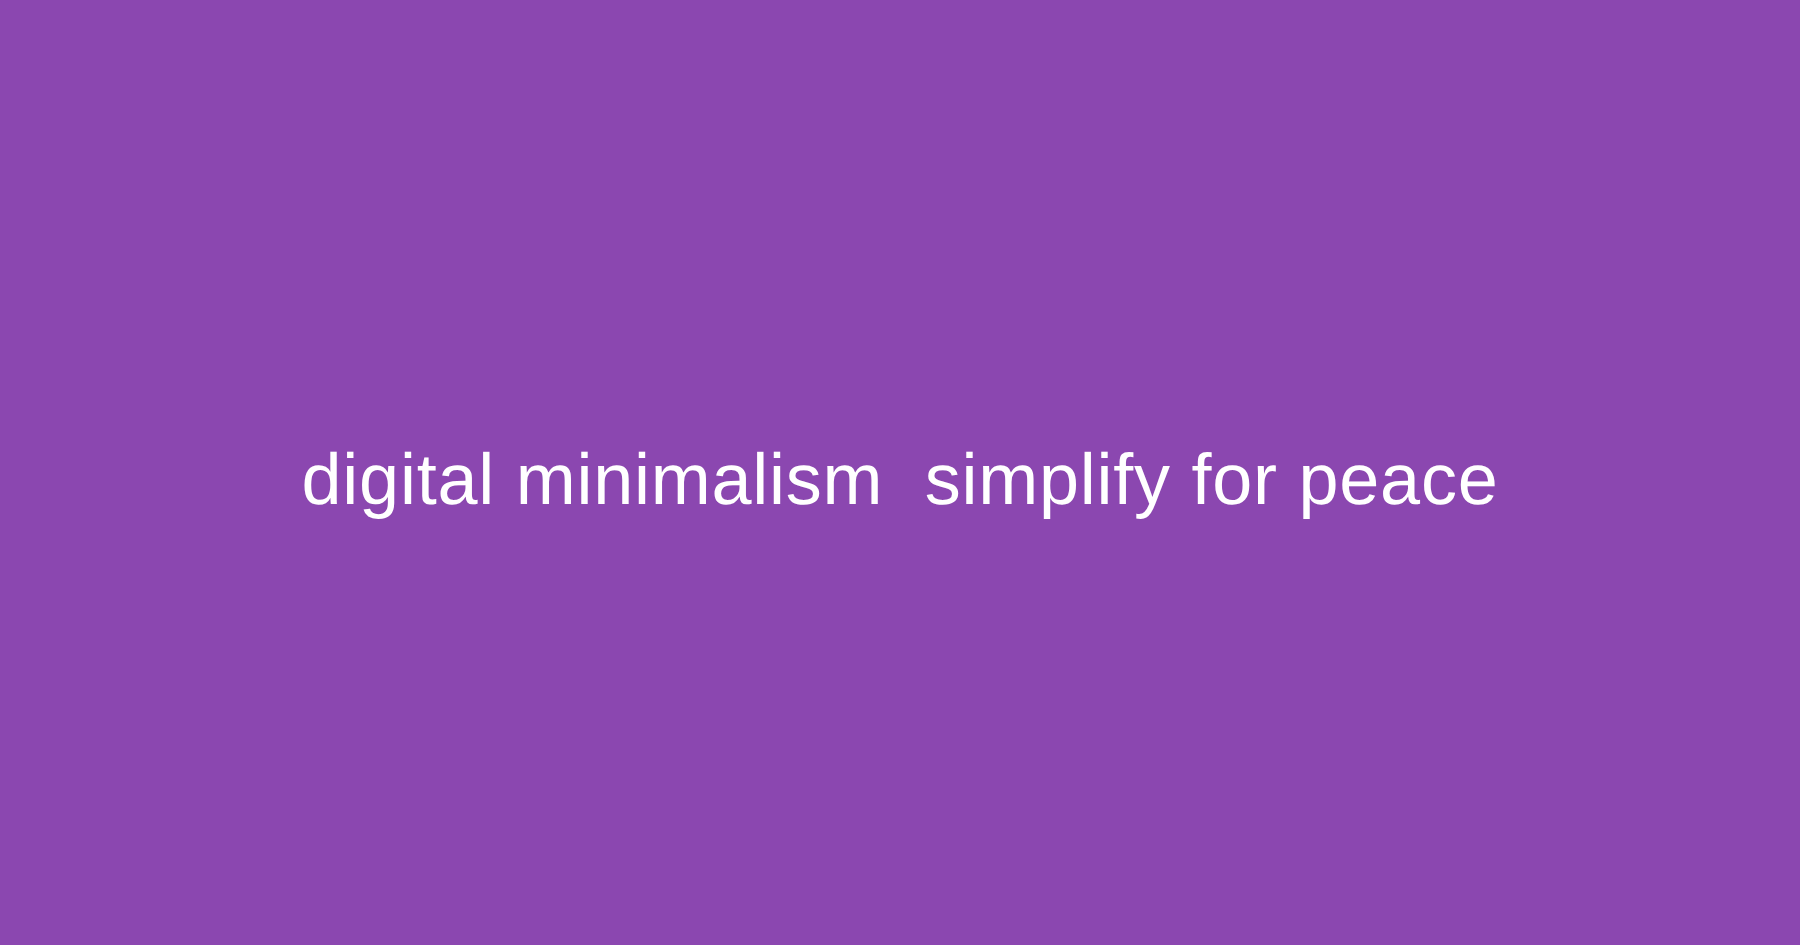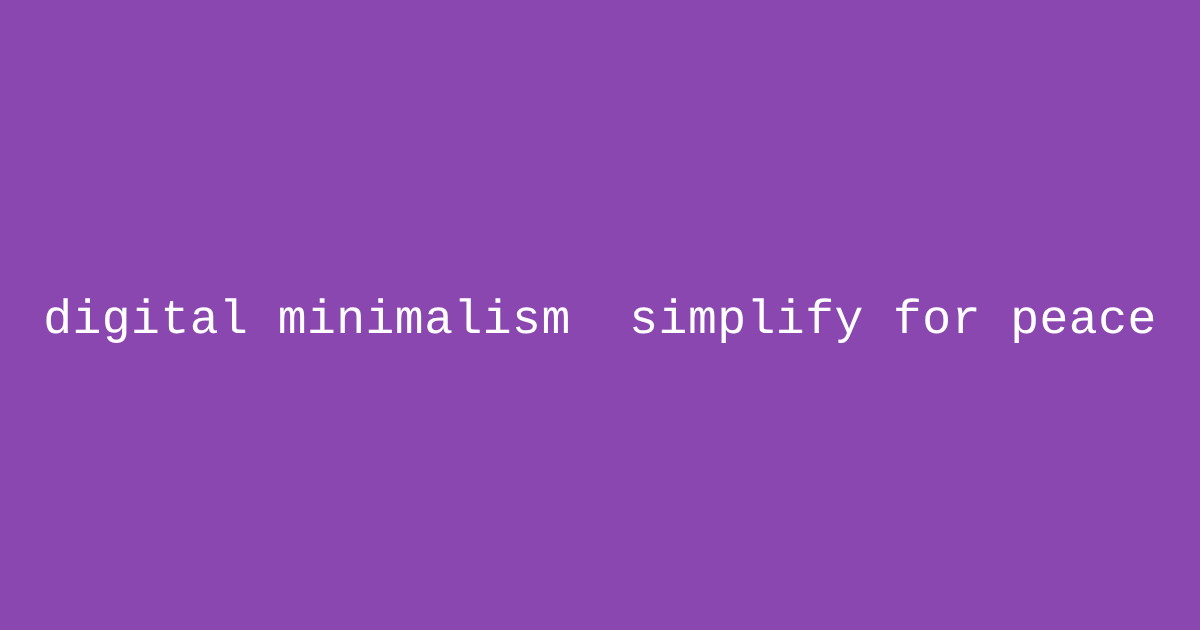--- a/index.html
+++ b/index.html
@@ -25,21 +25,21 @@
     justify-content: center;
     background: #8B47B0;
     overflow: hidden;
   }
 
   #banner-text {
     display: block;
     margin: 0;
     padding: 0;
     color: #FFFFFF;
-    font-family: Liberation Mono, monospace;
+    font-family: Liberation Sans, sans-serif;
     font-size: 48px;
     font-weight: 300;
     font-style: normal;
     letter-spacing: 0.5px;
     line-height: 1.1;
     text-align: center;
     white-space: pre;
     text-rendering: geometricPrecision;
     -webkit-font-smoothing: antialiased;
     transform: translateY(6px);

